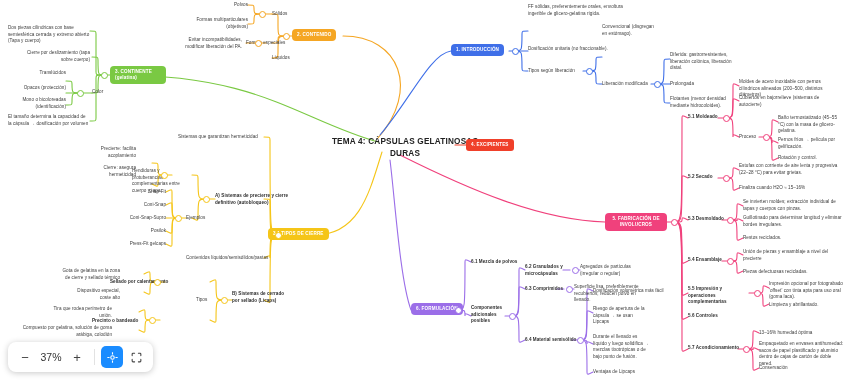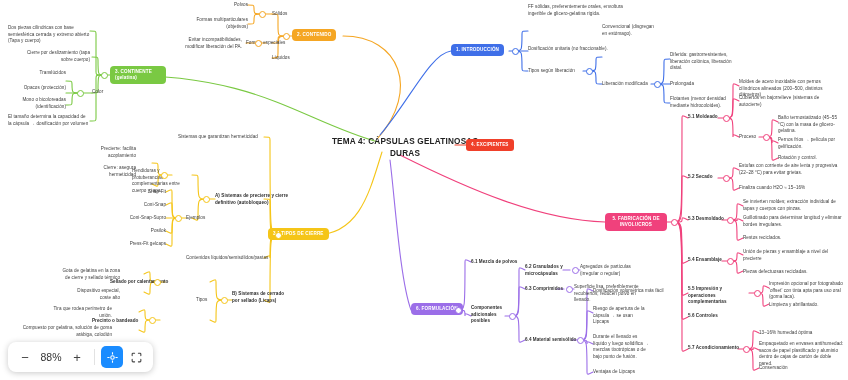--- a/index.html
+++ b/index.html
@@ -294,21 +294,21 @@
   <div class="dot" style="left:754px;top:290px;border-color:#f0417c;"></div>
   <div class="dot" style="left:743px;top:346px;border-color:#f0417c;"></div>
   <div class="dot" style="left:455px;top:307px;border-color:#9b6ee8;"></div>
   <div class="dot" style="left:509px;top:313px;border-color:#9b6ee8;"></div>
   <div class="dot" style="left:572px;top:267px;border-color:#9b6ee8;"></div>
   <div class="dot" style="left:566px;top:286px;border-color:#9b6ee8;"></div>
   <div class="dot" style="left:577px;top:337px;border-color:#9b6ee8;"></div>
 
   <div id="toolbar">
     <div class="tbtn">−</div>
-    <div id="zoomval">88%</div>
+    <div id="zoomval">37%</div>
     <div class="tbtn">+</div>
     <div class="sep"></div>
     <div class="tbtn active">
       <svg width="13" height="13" viewBox="0 0 24 24" fill="none" stroke="#fff" stroke-width="2">
         <circle cx="12" cy="12" r="3.2"></circle>
         <path d="M12 2.5v4M12 17.5v4M2.5 12h4M17.5 12h4"></path>
       </svg>
     </div>
     <div class="tbtn">
       <svg width="13" height="13" viewBox="0 0 24 24" fill="none" stroke="#444" stroke-width="2" stroke-linecap="round">

